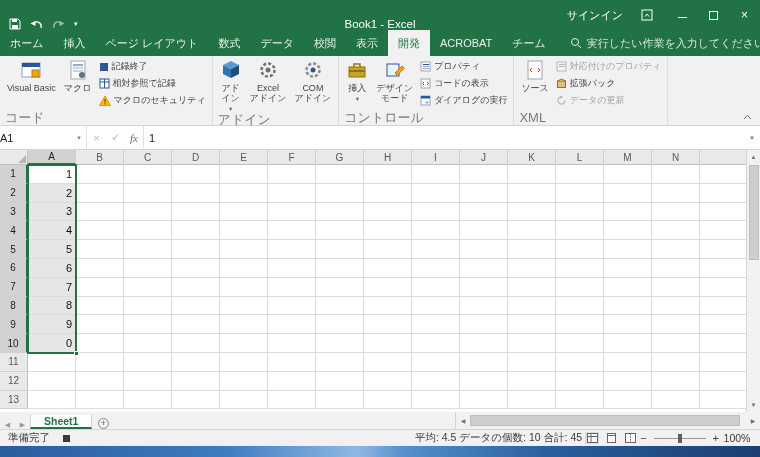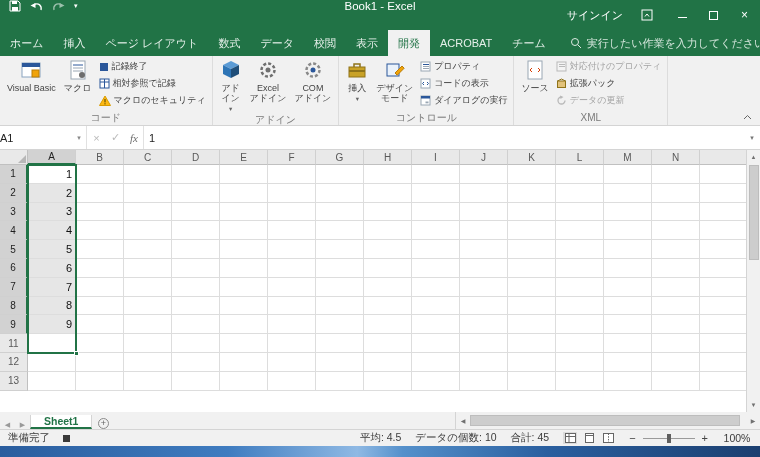--- a/index.html
+++ b/index.html
@@ -1,21 +1,21 @@
 <!DOCTYPE html>
 <html><head>
 <meta charset="utf-8">
 <style>
 *{margin:0;padding:0;box-sizing:border-box}
 html,body{width:760px;height:457px;overflow:hidden}
 body{font-family:"Liberation Sans","DejaVu Sans",sans-serif;background:#fff;position:relative;font-size:11px;color:#333}
 svg{display:block}
 
 
-.titlebar{height:30px;background:#217346;display:flex;align-items:flex-start;color:#fff;position:relative}
+.titlebar{height:30px;background:#217346;display:flex;align-items:flex-end;color:#fff;position:relative}
 .qat{display:flex;align-items:center;gap:9px;padding-left:9px;z-index:2}
 .qat .dim{opacity:.55}
 .qat .caret{font-size:7px;color:#fff}
 .tb-title{position:absolute;left:0;right:0;text-align:center;font-size:11.5px;color:#fff;pointer-events:none}
 .tb-right{margin-left:auto;display:flex;align-items:center;height:100%;z-index:2}
 .signin{font-size:11px;margin-right:18px}
 .rdo{margin-right:14px}
 .winbtn{width:31px;height:30px;display:flex;align-items:center;justify-content:center;font-size:12px;color:#fff}
 .winbtn.max span{display:block;width:9px;height:9px;border:1px solid #fff}
 .winbtn.min span{display:block;width:9px;border-top:1px solid #fff;margin-top:5px}
@@ -24,21 +24,21 @@
 .tabrow{height:26px;background:#217346;display:flex;align-items:stretch;font-size:11px;color:#e6f0ea}
 .rtab{display:flex;align-items:center;padding:0 10px;white-space:nowrap}
 .rtab.active{background:#f1f1f1;color:#217346}
 .tellme{display:flex;align-items:center;gap:5px;margin-left:14px;color:#d5e6dc;white-space:nowrap}
 .tabspacer{flex:1}
 
 
 .ribbon{height:70px;background:#f1f1f1;border-bottom:1px solid #d4d4d4;display:flex;position:relative}
 .rgroup{display:flex;flex-direction:column;border-right:1px solid #dcdcdc;padding:1px 3px 0}
 .rg-body{flex:1;display:flex;align-items:flex-start}
-.rg-label{font-size:10px;color:#7a7a7a;text-align:center;padding:0 2px 2px;line-height:11px}
+.rg-label{font-size:13px;color:#7a7a7a;padding:0 2px 2px;line-height:11px}
 .rbtn-lg{display:flex;flex-direction:column;align-items:center;padding:2px 4px 0;font-size:9px;color:#444;line-height:10px;text-align:center;white-space:nowrap}
 .rbtn-lg .ric{margin-bottom:2px}
 .rbtn-lg .caret{font-size:6.5px;color:#666;margin-top:1px}
 .smstack{display:flex;flex-direction:column;padding-top:1px}
 .rbtn-sm{display:flex;align-items:center;gap:3px;height:17px;font-size:9px;color:#444;padding:0 3px;white-space:nowrap}
 .rbtn-sm.dis{color:#a3a3a3}
 .collapse-ribbon{position:absolute;right:8px;bottom:5px}
 
 
 .fbar{height:24px;background:#fff;border-bottom:1px solid #d4d4d4;display:flex;align-items:stretch;font-size:11px}
@@ -78,21 +78,21 @@
 .addsheet{width:22px;display:flex;align-items:center;justify-content:center}
 .addsheet span{width:11px;height:11px;border:1px solid #8a8a8a;border-radius:50%;display:flex;align-items:center;justify-content:center;font-size:9px;color:#666;line-height:1}
 .hscroll{position:absolute;left:455px;right:0;top:0;bottom:0;background:#f1f1f1;border-left:1px solid #d4d4d4;display:flex;align-items:center}
 .hsar{width:14px;display:flex;align-items:center;justify-content:center;font-size:6px;color:#707070}
 .hthumb{flex:1;height:11px;background:#cdcdcd;border:1px solid #bdbdbd;margin-right:6px}
 
 
 .statusbar{height:17px;background:#f1f1f1;border-top:1px solid #d4d4d4;display:flex;align-items:center;font-size:10.5px;color:#3c3c3c;padding:0 8px}
 .sb-mode{margin-right:13px}
 .macroicon{width:7px;height:7px;background:#3a3a3a;display:inline-block}
-.sb-right{margin-left:auto;display:flex;align-items:center;gap:14px}
+.sb-right{margin-left:auto;display:flex;align-items:center;gap:3px}
 .viewicons{display:flex;align-items:center;gap:5px}
 .vicon{width:14px;height:12px;display:flex;align-items:center;justify-content:center}
 .vicon.pressed{background:#dcdcdc}
 .zoomer{display:flex;align-items:center;gap:7px}
 .zbtn{font-size:11px;color:#444;line-height:1}
 .ztrack{width:52px;height:1px;background:#9a9a9a;position:relative}
 .ztrack .notch{position:absolute;left:50%;top:-2px;width:1px;height:5px;background:#9a9a9a}
 .ztrack .zthumb{position:absolute;left:50%;transform:translateX(-50%);top:-4px;width:4px;height:9px;background:#5f5f5f}
 .zoomlbl{min-width:30px;text-align:center}
 
@@ -555,20 +555,38 @@
         <div class="cell"></div>
         <div class="cell"></div>
         <div class="cell"></div>
         <div class="cell"></div>
         <div class="cell"></div>
         <div class="cell cell-fill"></div>
       </div>
       <div class="grow">
         <div class="rh rh-sel">9</div>
         <div class="cell cell-sel">9</div>
+        <div class="cell"></div>
+        <div class="cell"></div>
+        <div class="cell"></div>
+        <div class="cell"></div>
+        <div class="cell"></div>
+        <div class="cell"></div>
+        <div class="cell"></div>
+        <div class="cell"></div>
+        <div class="cell"></div>
+        <div class="cell"></div>
+        <div class="cell"></div>
+        <div class="cell"></div>
+        <div class="cell"></div>
+        <div class="cell cell-fill"></div>
+      </div>
+      <div class="grow">
+        <div class="rh rh-sel">10</div>
+        <div class="cell cell-sel">0</div>
         <div class="cell"></div>
         <div class="cell"></div>
         <div class="cell"></div>
         <div class="cell"></div>
         <div class="cell"></div>
         <div class="cell"></div>
         <div class="cell"></div>
         <div class="cell"></div>
         <div class="cell"></div>
         <div class="cell"></div>

